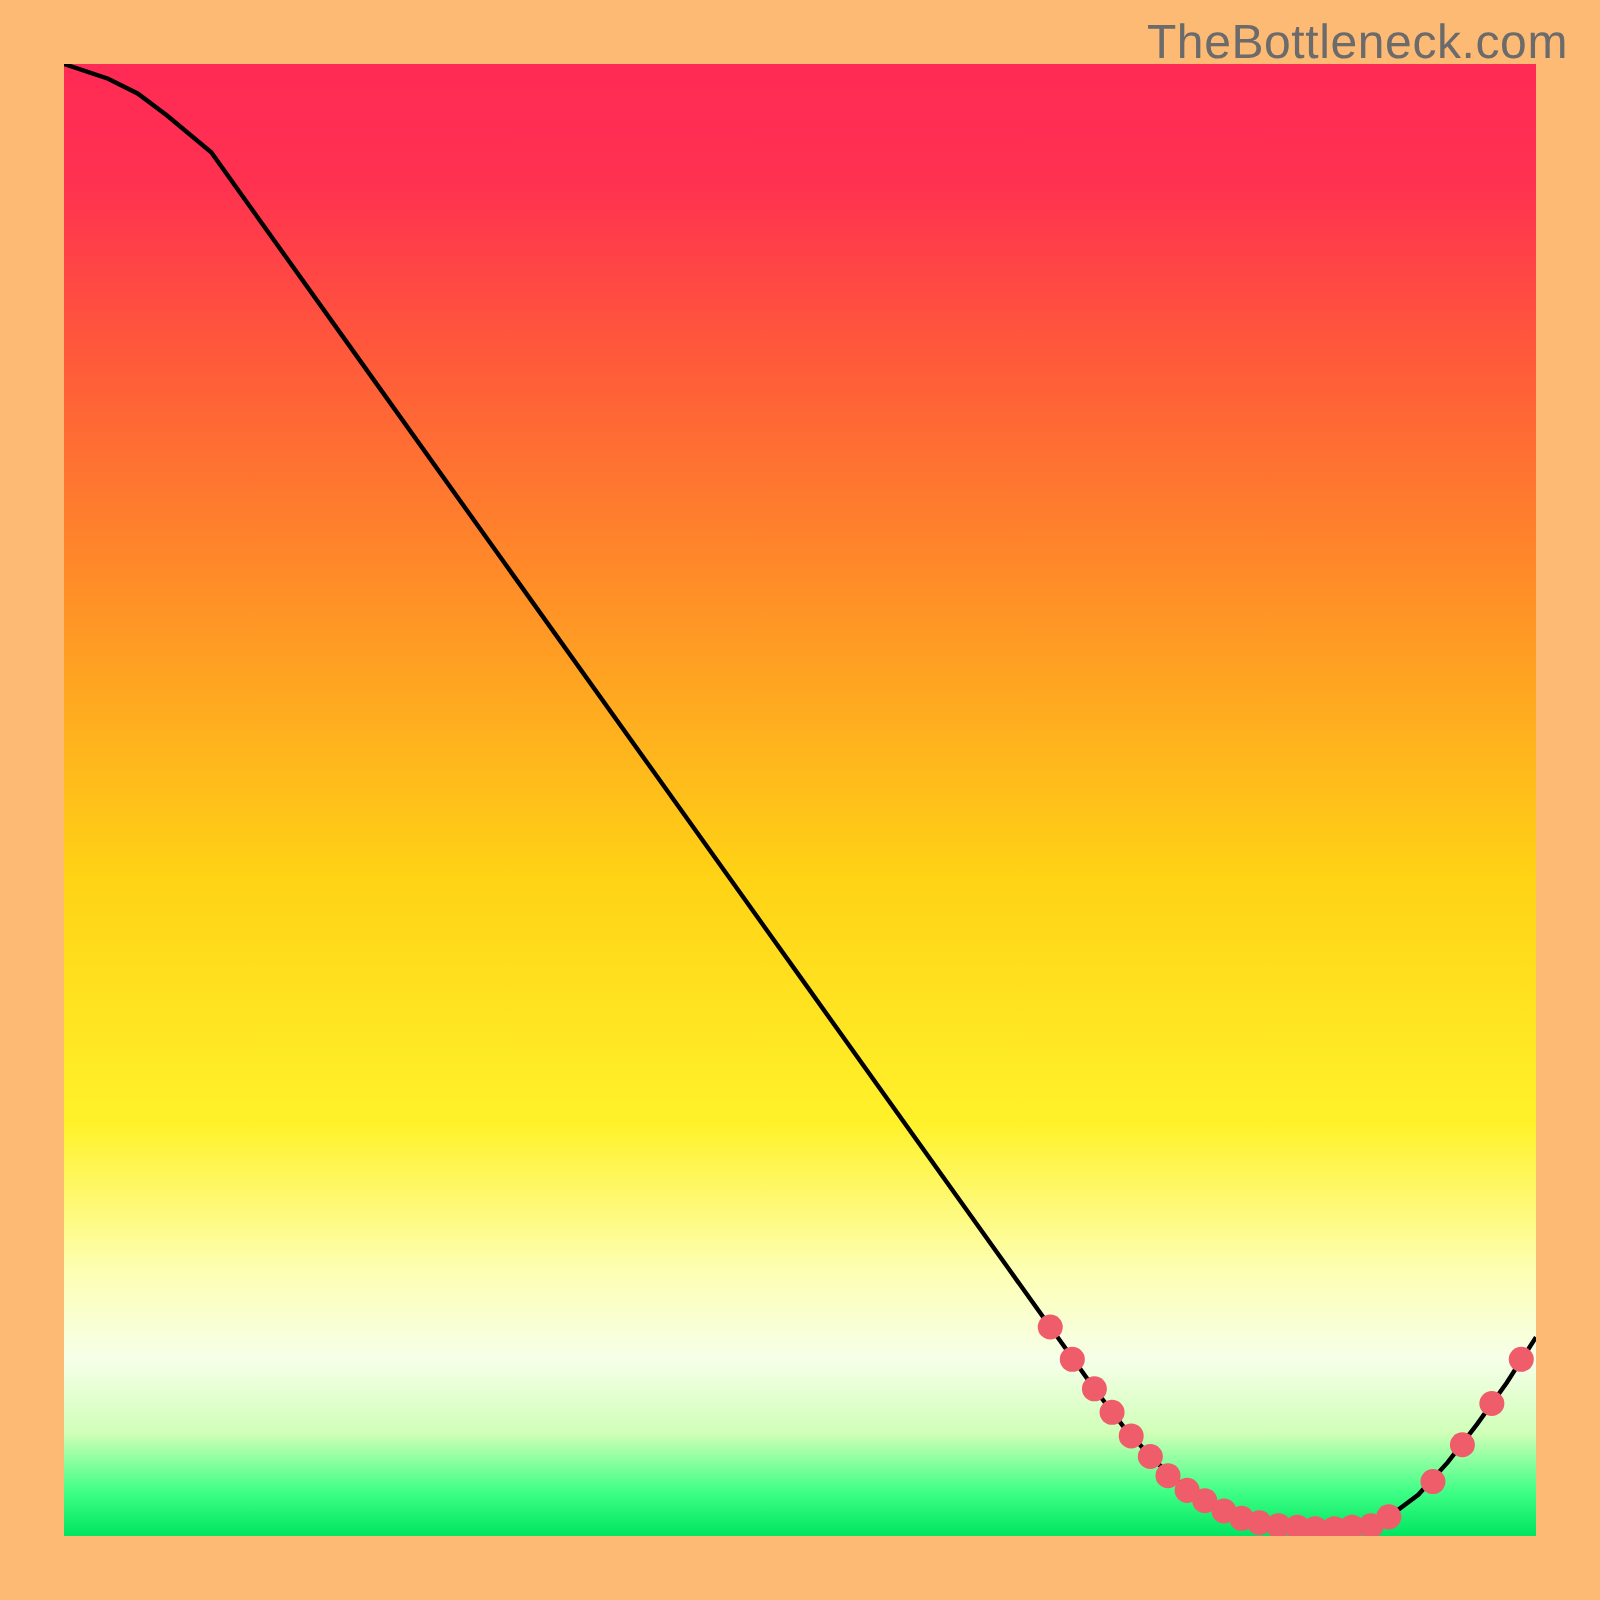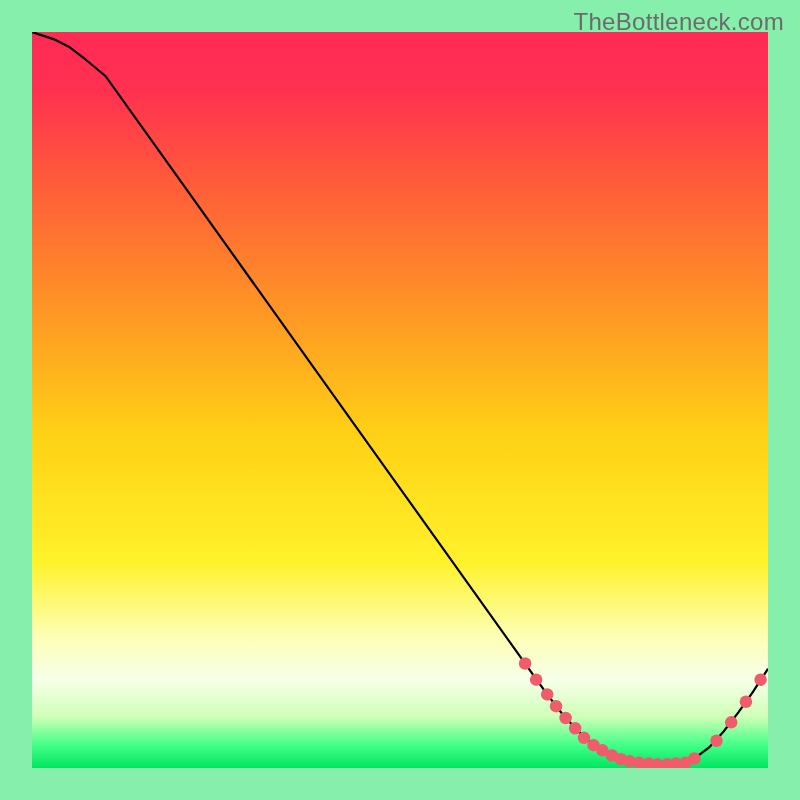--- a/index.html
+++ b/index.html
@@ -1,21 +1,21 @@
 <!DOCTYPE html>
 <html><head>
 <meta charset="utf-8">
 <style>
   * { margin: 0; padding: 0; box-sizing: border-box; }
   html, body { width: 800px; height: 800px; background: #000; overflow: hidden; }
   .container {
     position: relative;
     width: 800px;
     height: 800px;
-    background: #86efac;
+    background: #fdba74;
   }
   .watermark {
     position: absolute;
     top: 8px;
     right: 16px;
     color: #6b6b6b;
     font-family: Arial, Helvetica, sans-serif;
     font-size: 24px;
     font-weight: 400;
     letter-spacing: 0.3px;

